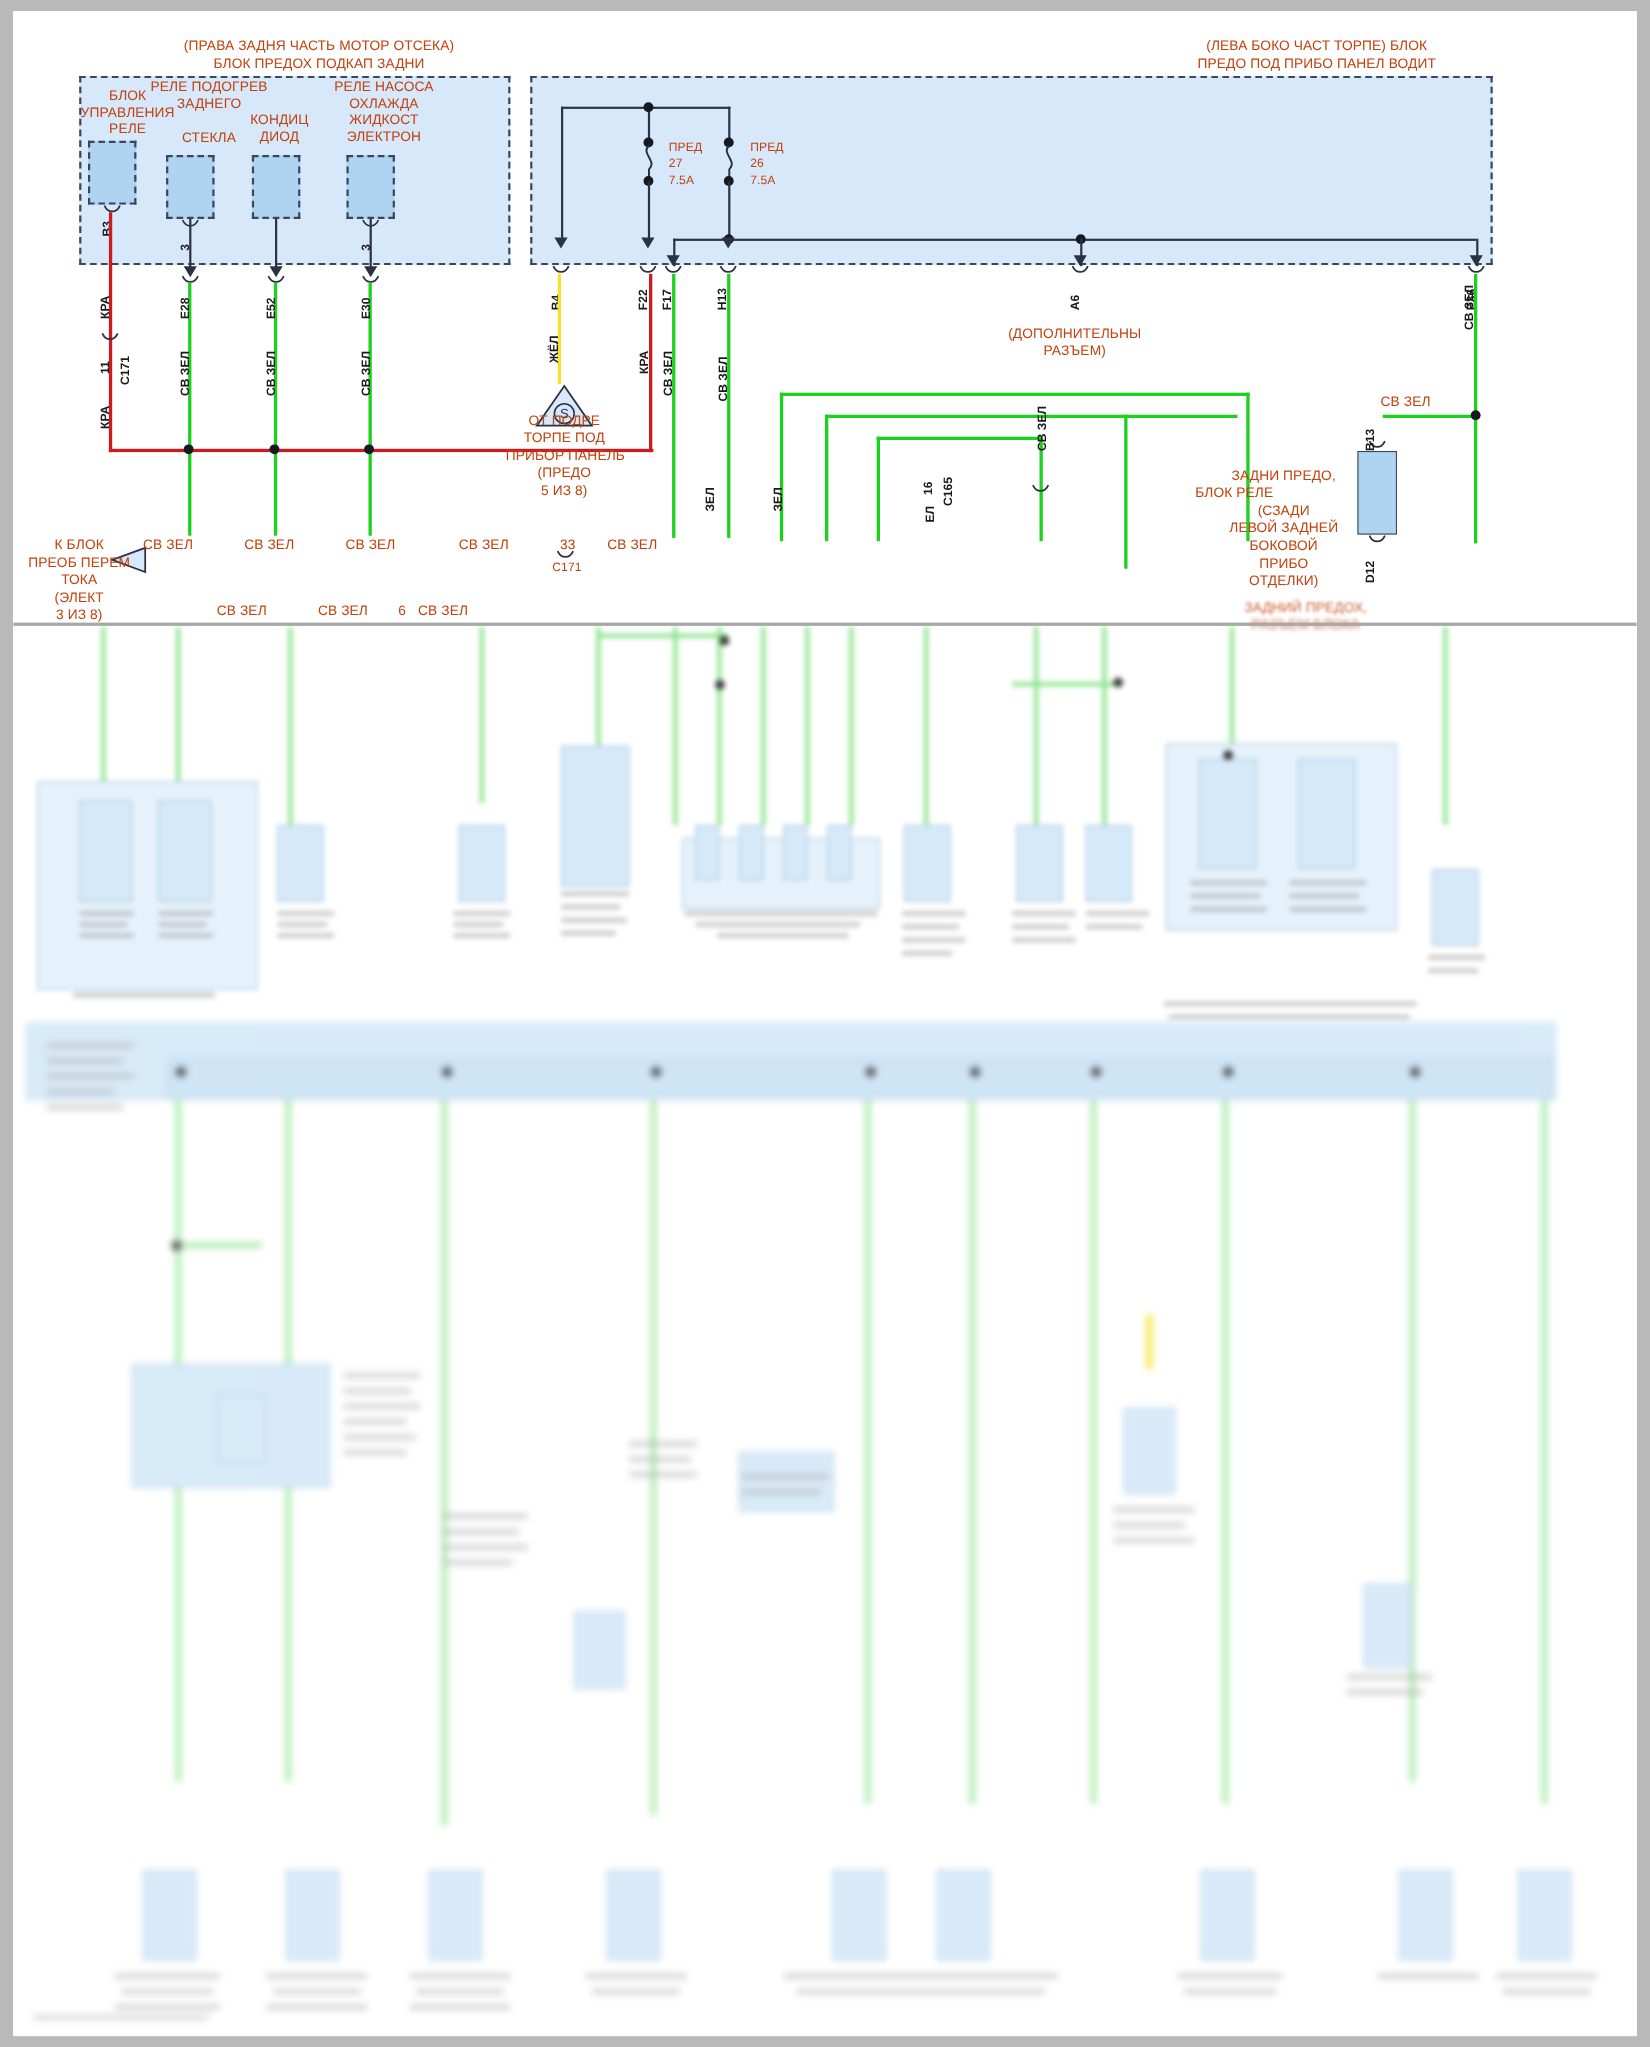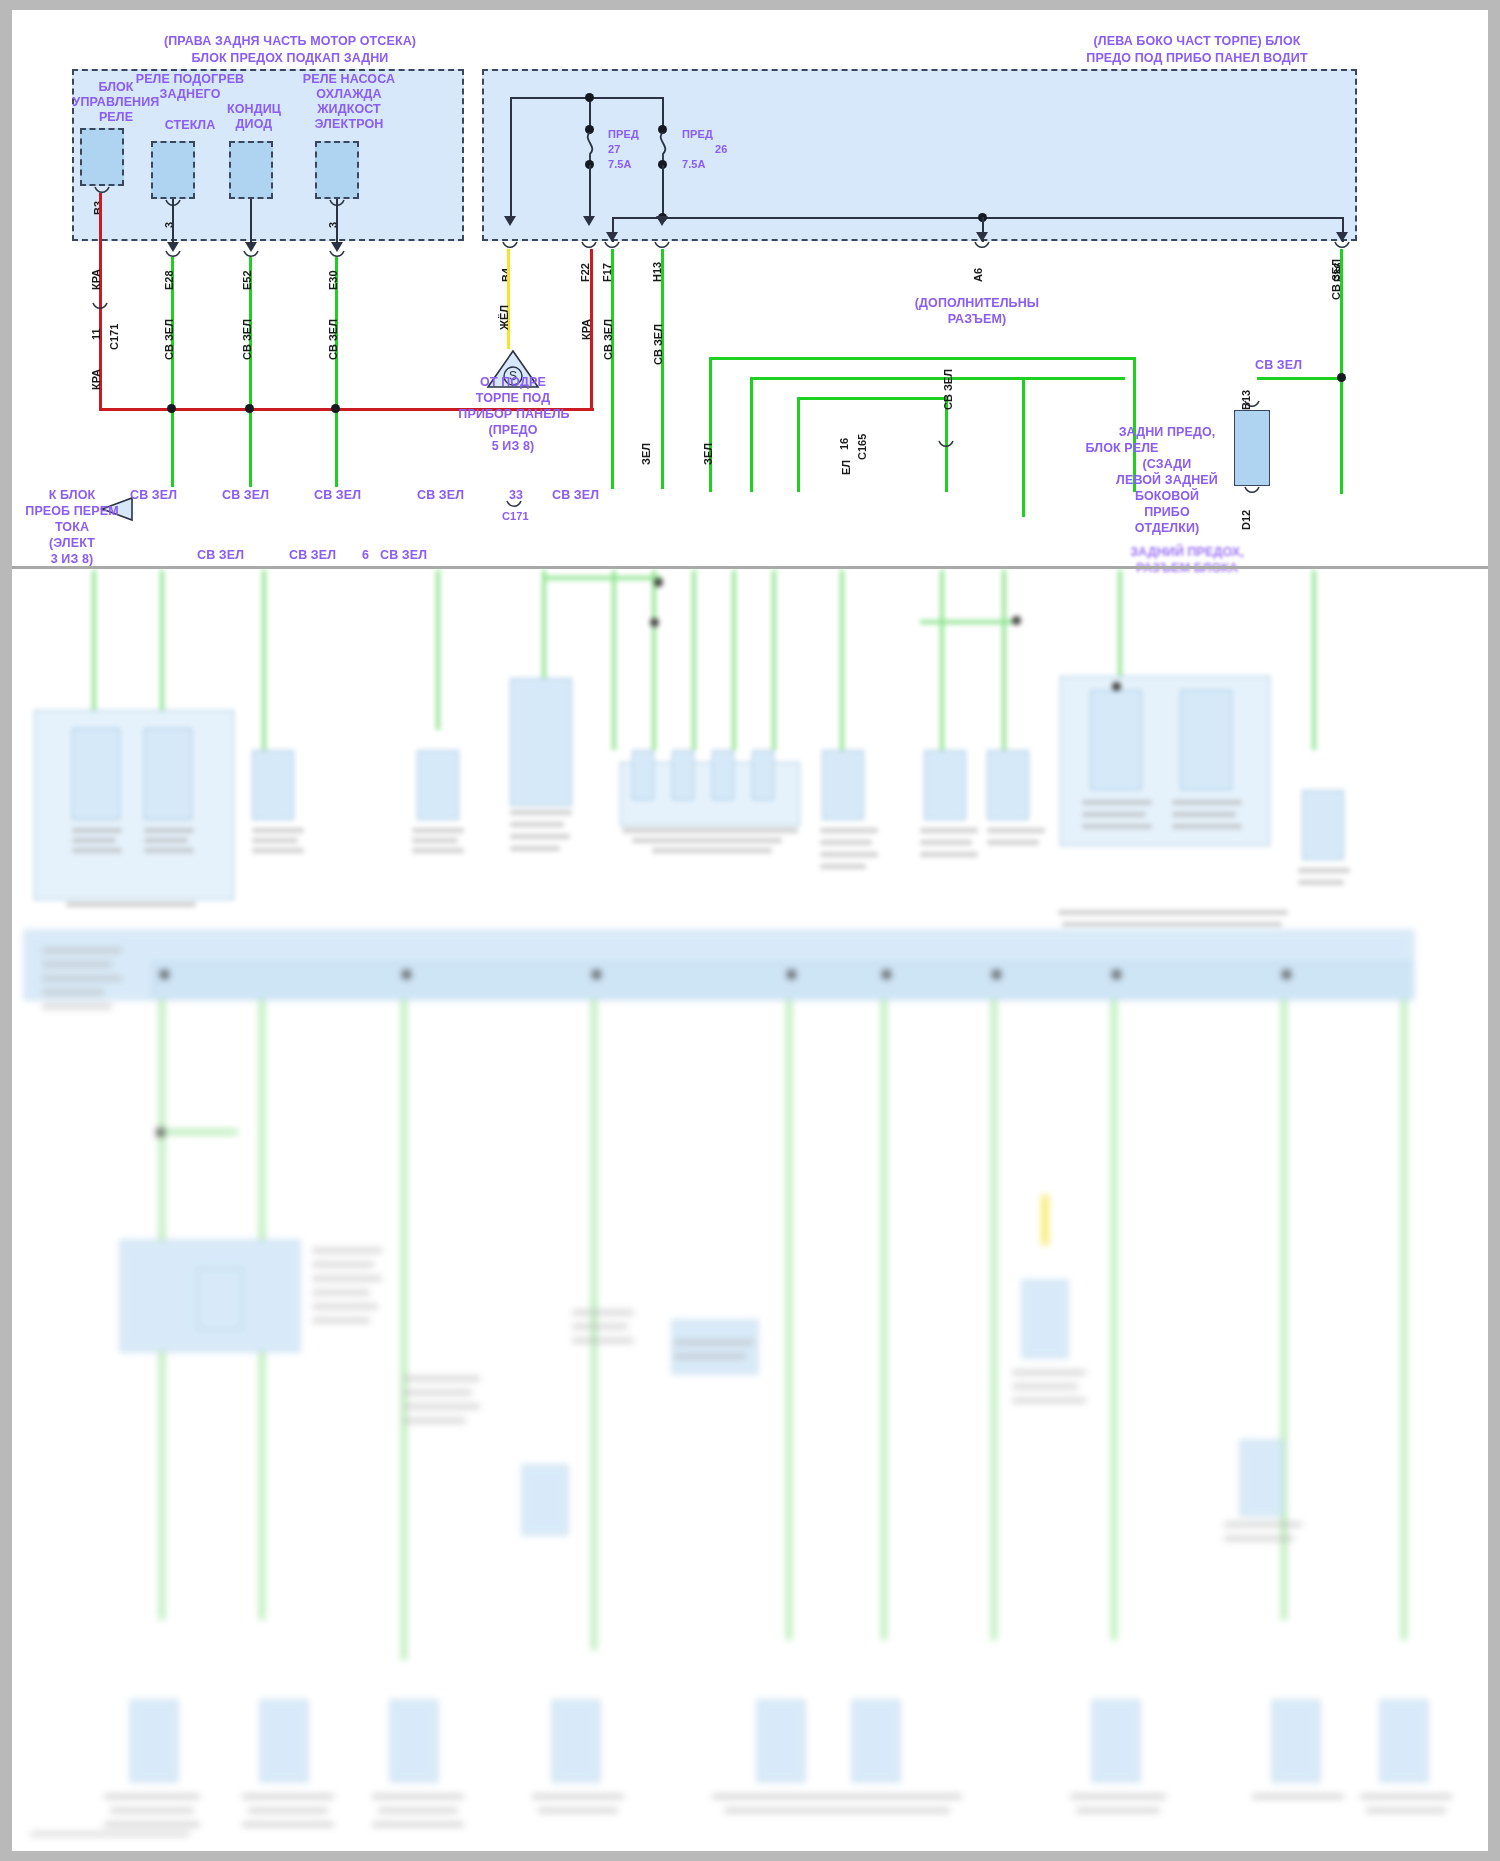--- a/index.html
+++ b/index.html
@@ -32,23 +32,23 @@
     width: 1476px; height: 1841px;
     background: #fff;
     overflow: hidden;
   }
 
   
   .t {
     position: absolute;
     font-size: 12.5px;
     line-height: 14px;
-    color: #8b5cf6;
+    color: #c2410c;
     white-space: pre;
-    font-weight: bold;
+    font-weight: normal;
     letter-spacing: .1px;
   }
   .t.c { text-align: center; }
   .t.sm { font-size: 11px; line-height: 12.5px; }
   .vert {
     position: absolute;
     font-size: 12px;
     font-weight: bold;
     color: #1a1a1a;
     white-space: pre;
@@ -266,21 +266,21 @@
     <div class="t sm" style="left:596px; top:133px;">27</div>
     <div class="t sm" style="left:596px; top:148px;">7.5A</div>
 
     <div class="node" style="left:646px; top:115px;"></div>
     <svg style="position:absolute; left:643px; top:122px;" width="16" height="34">
       <path d="M8,0 C0,8 16,14 8,22 L8,34" stroke="#2b3242" stroke-width="1.8" fill="none"></path>
     </svg>
     <div class="node" style="left:646px; top:150px;"></div>
     <div class="solidline vline" style="left:650px; top:155px; height:52px;"></div>
     <div class="t sm" style="left:670px; top:118px;">ПРЕД</div>
-    <div class="t sm" style="left:703px; top:133px;">26</div>
+    <div class="t sm" style="left:670px; top:133px;">26</div>
     <div class="t sm" style="left:670px; top:148px;">7.5A</div>
 
     <div class="solidline hline" style="left:600px; top:207px; width:730px;"></div>
     <div class="solidline vline" style="left:600px; top:207px; height:25px;"></div>
     <div class="node" style="left:646px; top:203px;"></div>
     <div class="node" style="left:966px; top:203px;"></div>
     <div class="solidline vline" style="left:970px; top:207px; height:25px;"></div>
     <div class="solidline vline" style="left:1330px; top:207px; height:25px;"></div>
 
     <div class="tri" style="left:492px; top:206px; border-left:6px solid transparent; border-right:6px solid transparent; border-top:10px solid #2b3242;"></div>

